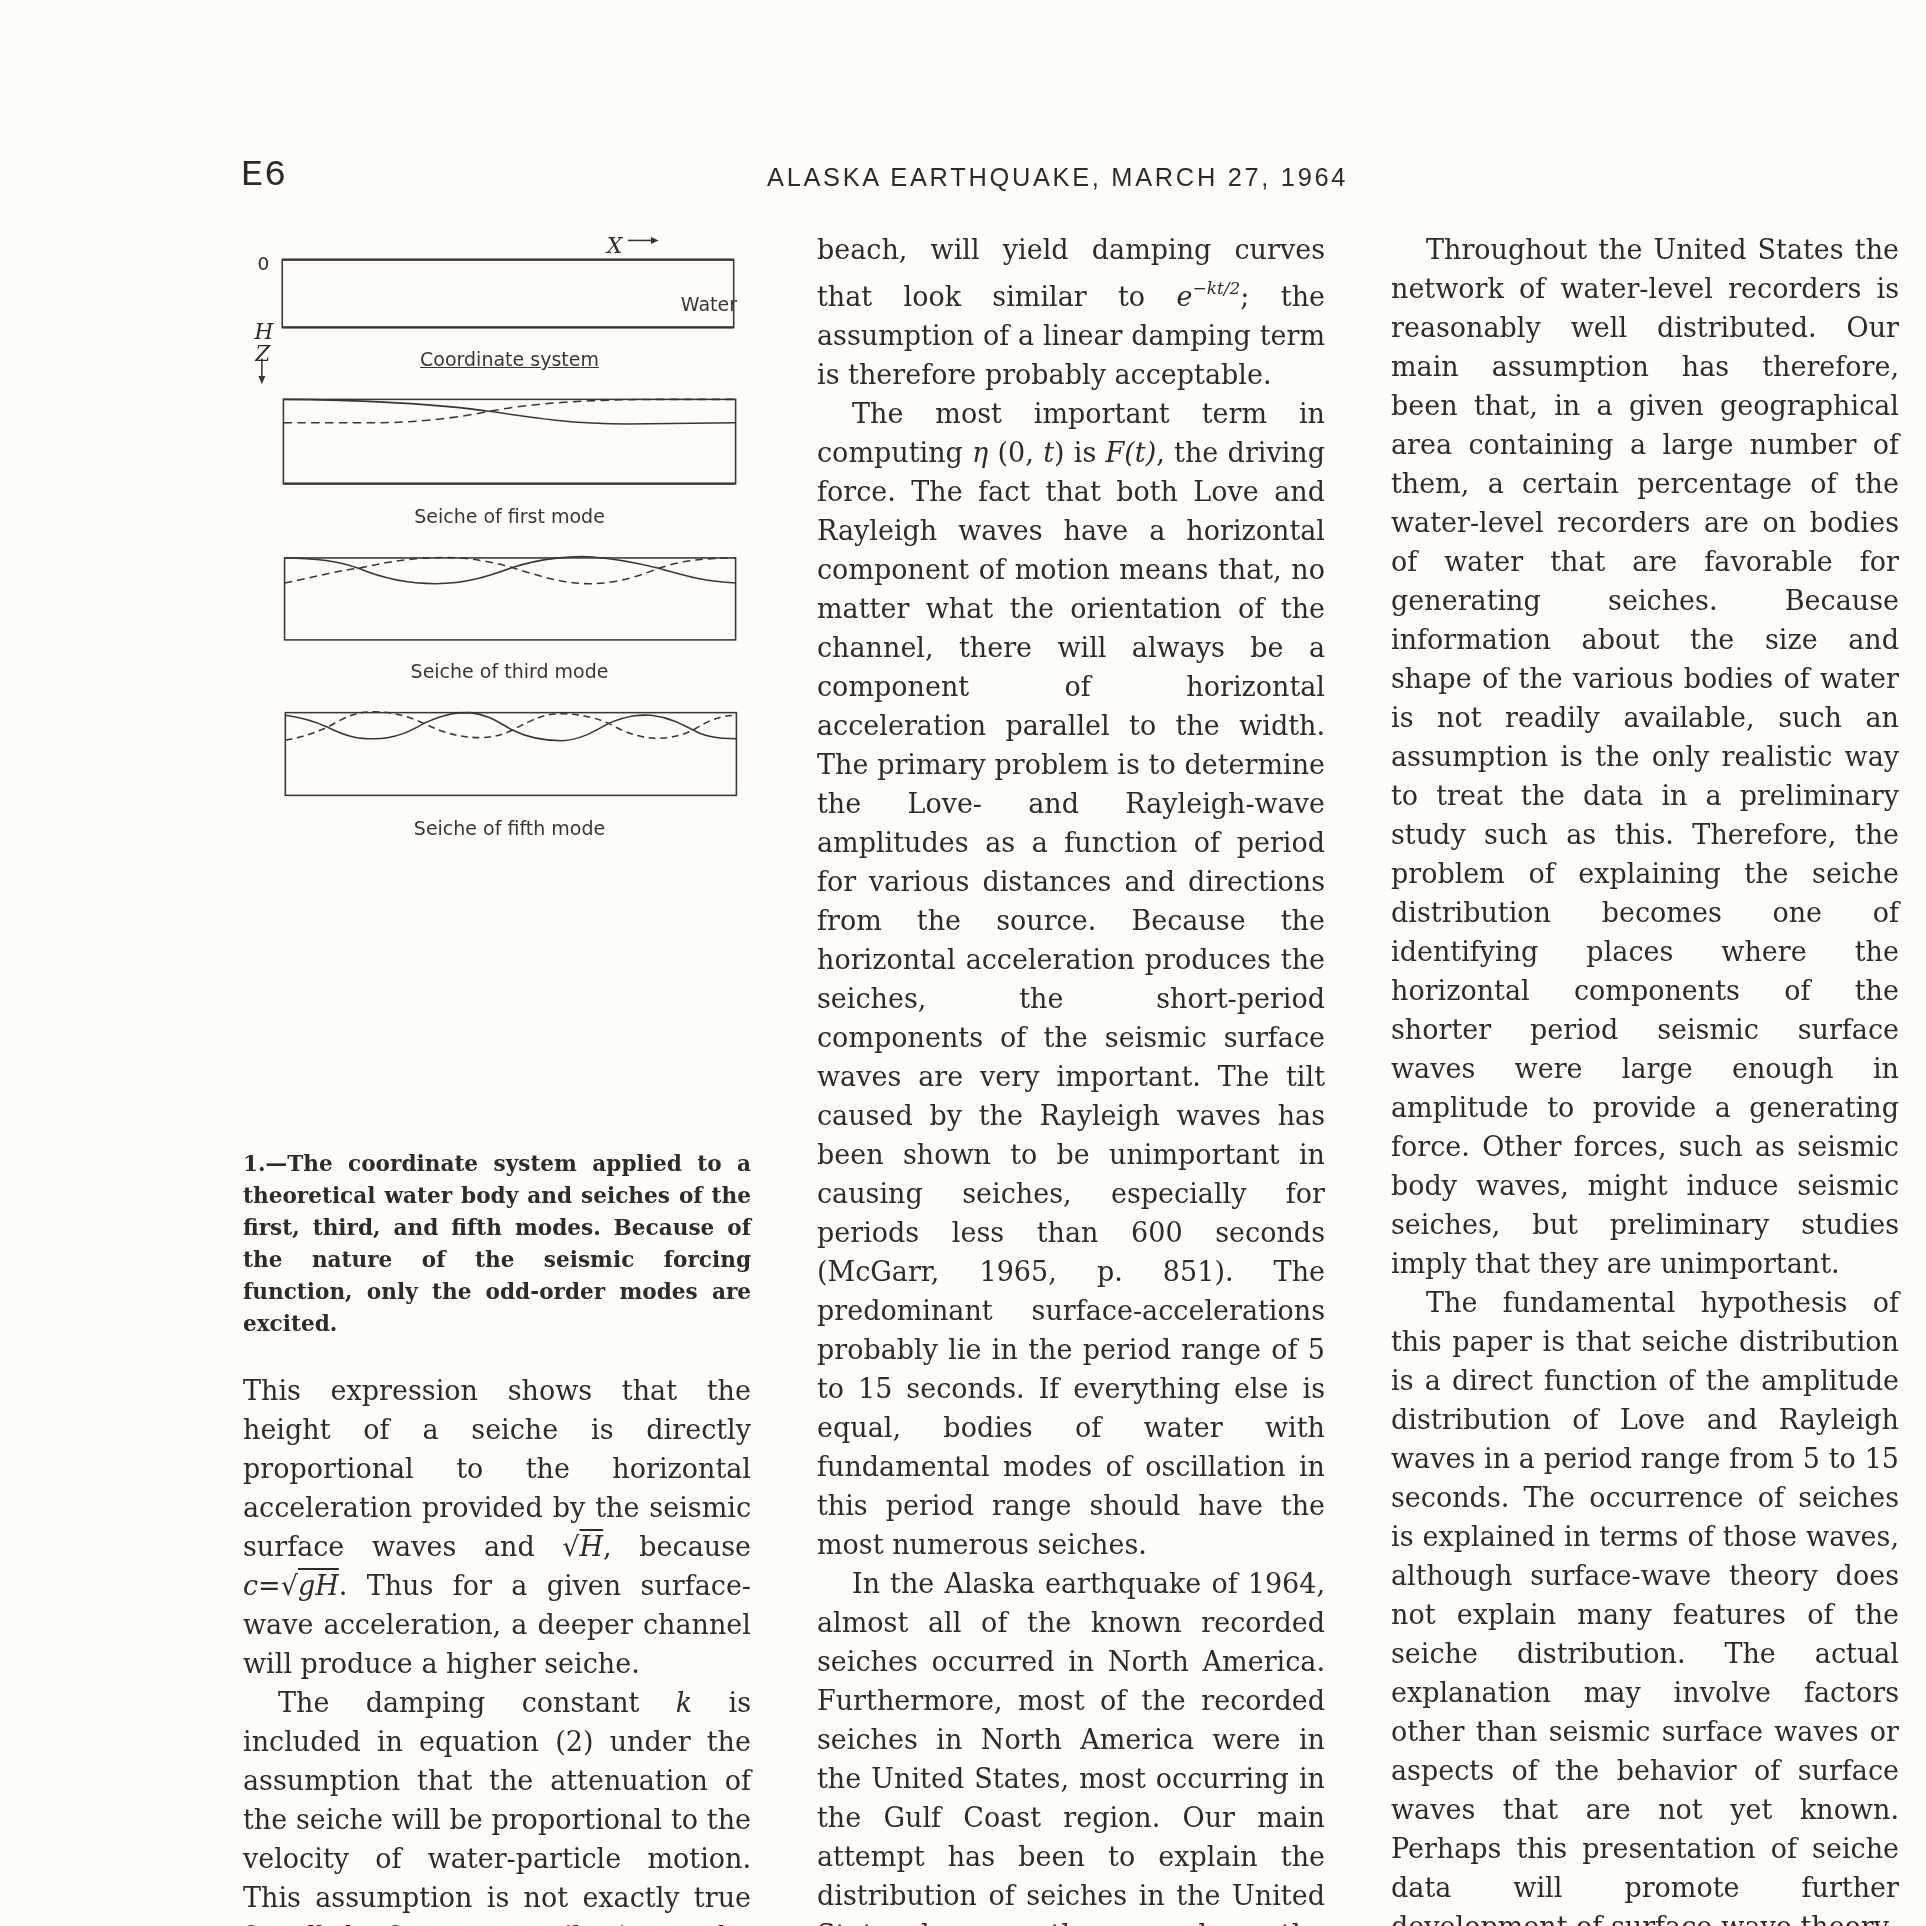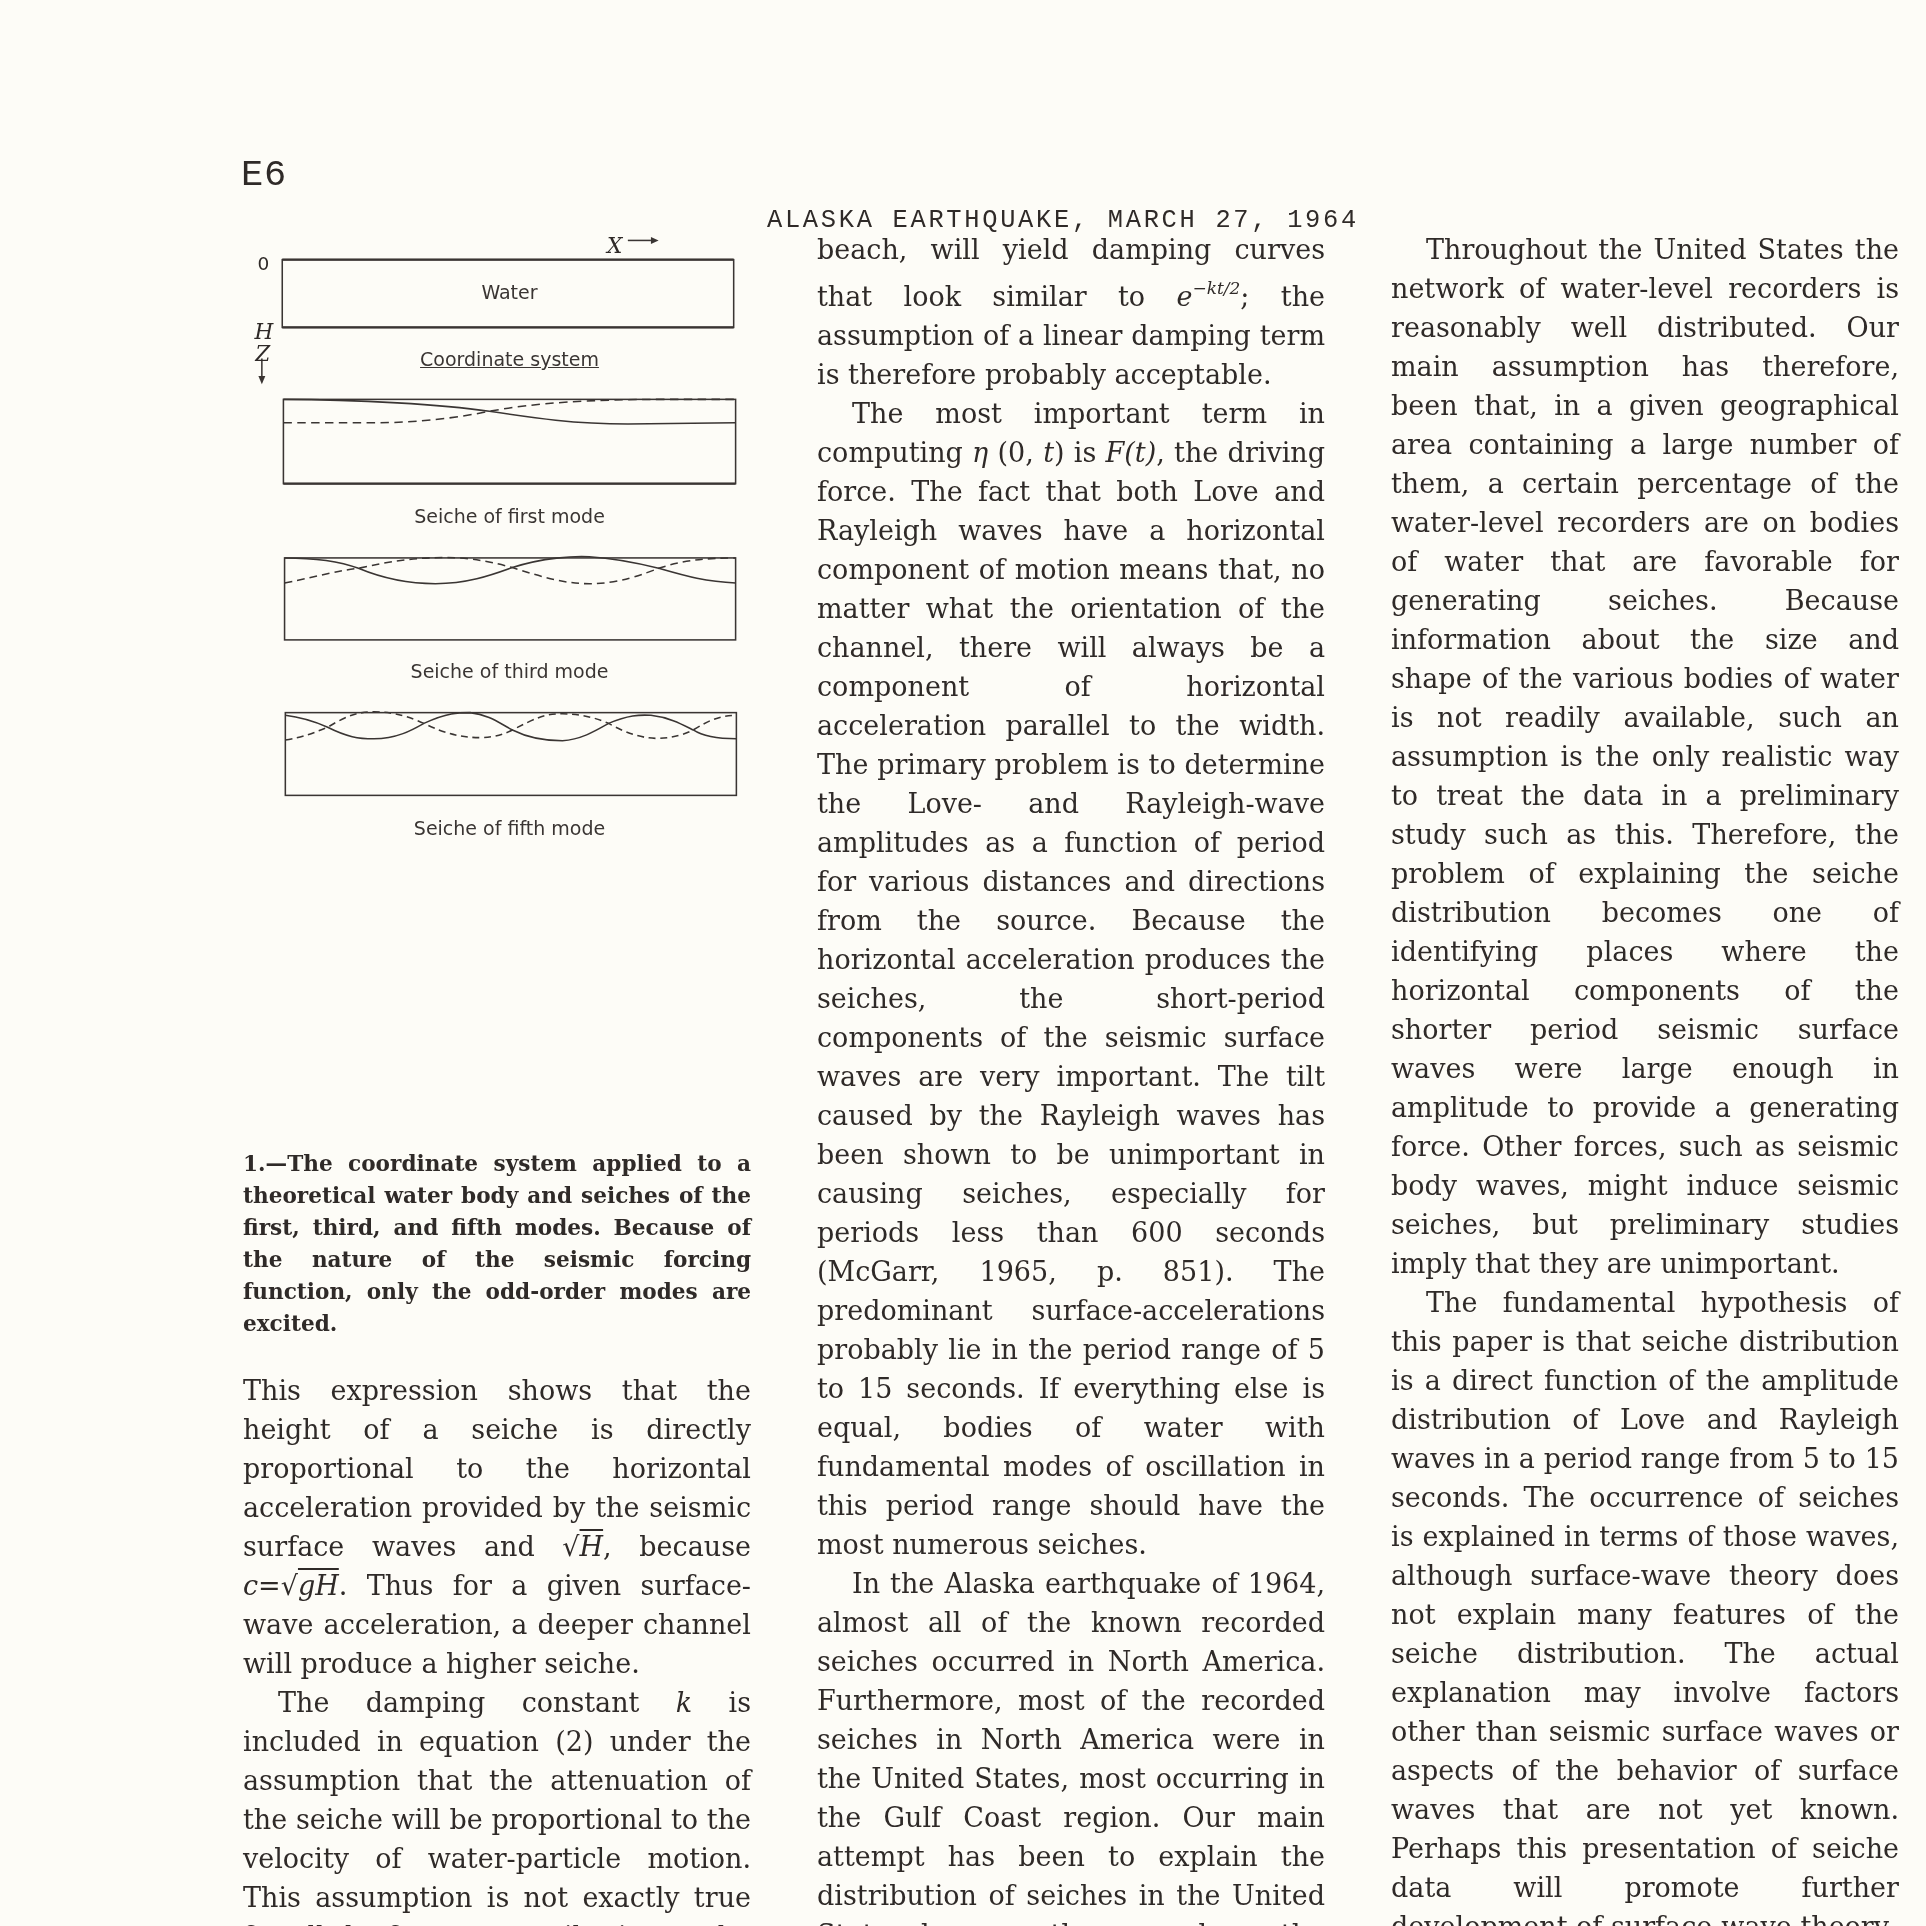--- a/index.html
+++ b/index.html
@@ -14,23 +14,22 @@
     .running-head {
       position: absolute; top: 154px; left: 241px; width: 1660px; height: 42px;
     }
     .page-number {
       position: absolute; left: 0; top: 0;
       font-family: Liberation Mono, monospace; font-size: 37px; line-height: 42px;
       letter-spacing: 0.8px;
     }
     .header-title {
       position: absolute; left: 526px; top: 3.9px;
-      font-family: Liberation Mono, monospace; font-size: 25.4px; line-height: 39px;
+      font-family: Liberation Sans, sans-serif; font-size: 25.4px; line-height: 39px;
       letter-spacing: 2.7px;
-      margin-top: 43px;
     }
     .column {
       position: absolute; top: 229px; width: 508px;
       font-family: "DejaVu Serif", serif;
       font-size: 27px; line-height: 39px;
       text-align: justify; hyphens: manual;
     }
     .col-1 { left: 243px; }
     .col-2 { left: 817px; top: 230px; }
     .col-3 { left: 1391px; top: 230px; }
@@ -92,21 +91,21 @@
         <path d="M110,1262 C160,1268 190,1280 220,1293 C270,1318 300,1323 340,1323 C400,1323 440,1300 470,1283 C530,1255 560,1255 590,1255 C640,1260 670,1285 700,1300 C740,1320 790,1328 830,1328 C880,1325 920,1300 950,1283 C1000,1262 1030,1260 1060,1262 C1110,1268 1140,1285 1170,1300 C1200,1320 1240,1323 1282,1323"></path>
         <path stroke-dasharray="18,12" d="M110,1326 C160,1318 190,1305 220,1293 C270,1262 300,1253 340,1253 C400,1253 440,1270 470,1283 C530,1312 570,1320 620,1320 C660,1318 680,1310 700,1300 C760,1270 780,1258 830,1258 C880,1258 920,1270 950,1283 C990,1305 1030,1322 1080,1322 C1120,1320 1145,1312 1170,1300 C1210,1275 1240,1262 1282,1262"></path>
       </g>
     </svg>
 
     <div class="axis-label" style="left:14.6px; top:15.4px; font-style:normal; font-family:'DejaVu Sans',sans-serif; font-size:18.5px;">0</div>
     <div class="axis-label" style="left:11.6px; top:83px;">H</div>
     <div class="axis-label" style="left:12.3px; top:105px;">Z</div>
     <div class="axis-label" style="left:364px; top:-3.1px;">X</div>
 
-    <div class="fig-label" style="top:44px;">Water</div>
+    <div class="fig-label" style="top:56px;text-align:right;">Water</div>
     <div class="fig-label" style="top:111px;text-decoration:underline;">Coordinate system</div>
     <div class="fig-label" style="top:268px;">Seiche of first mode</div>
     <div class="fig-label" style="top:580px;">Seiche of fifth mode</div>
     <div class="fig-label" style="top:423px;">Seiche of third mode</div>
 
     <div class="caption-wrap" style="top:919px;">
       <p class="caption">1.—The coordinate system applied to a theoretical water body and seiches of the first, third, and fifth modes. Because of the nature of the seismic forcing function, only the odd-order modes are excited.</p>
     </div>
   </div>
 

